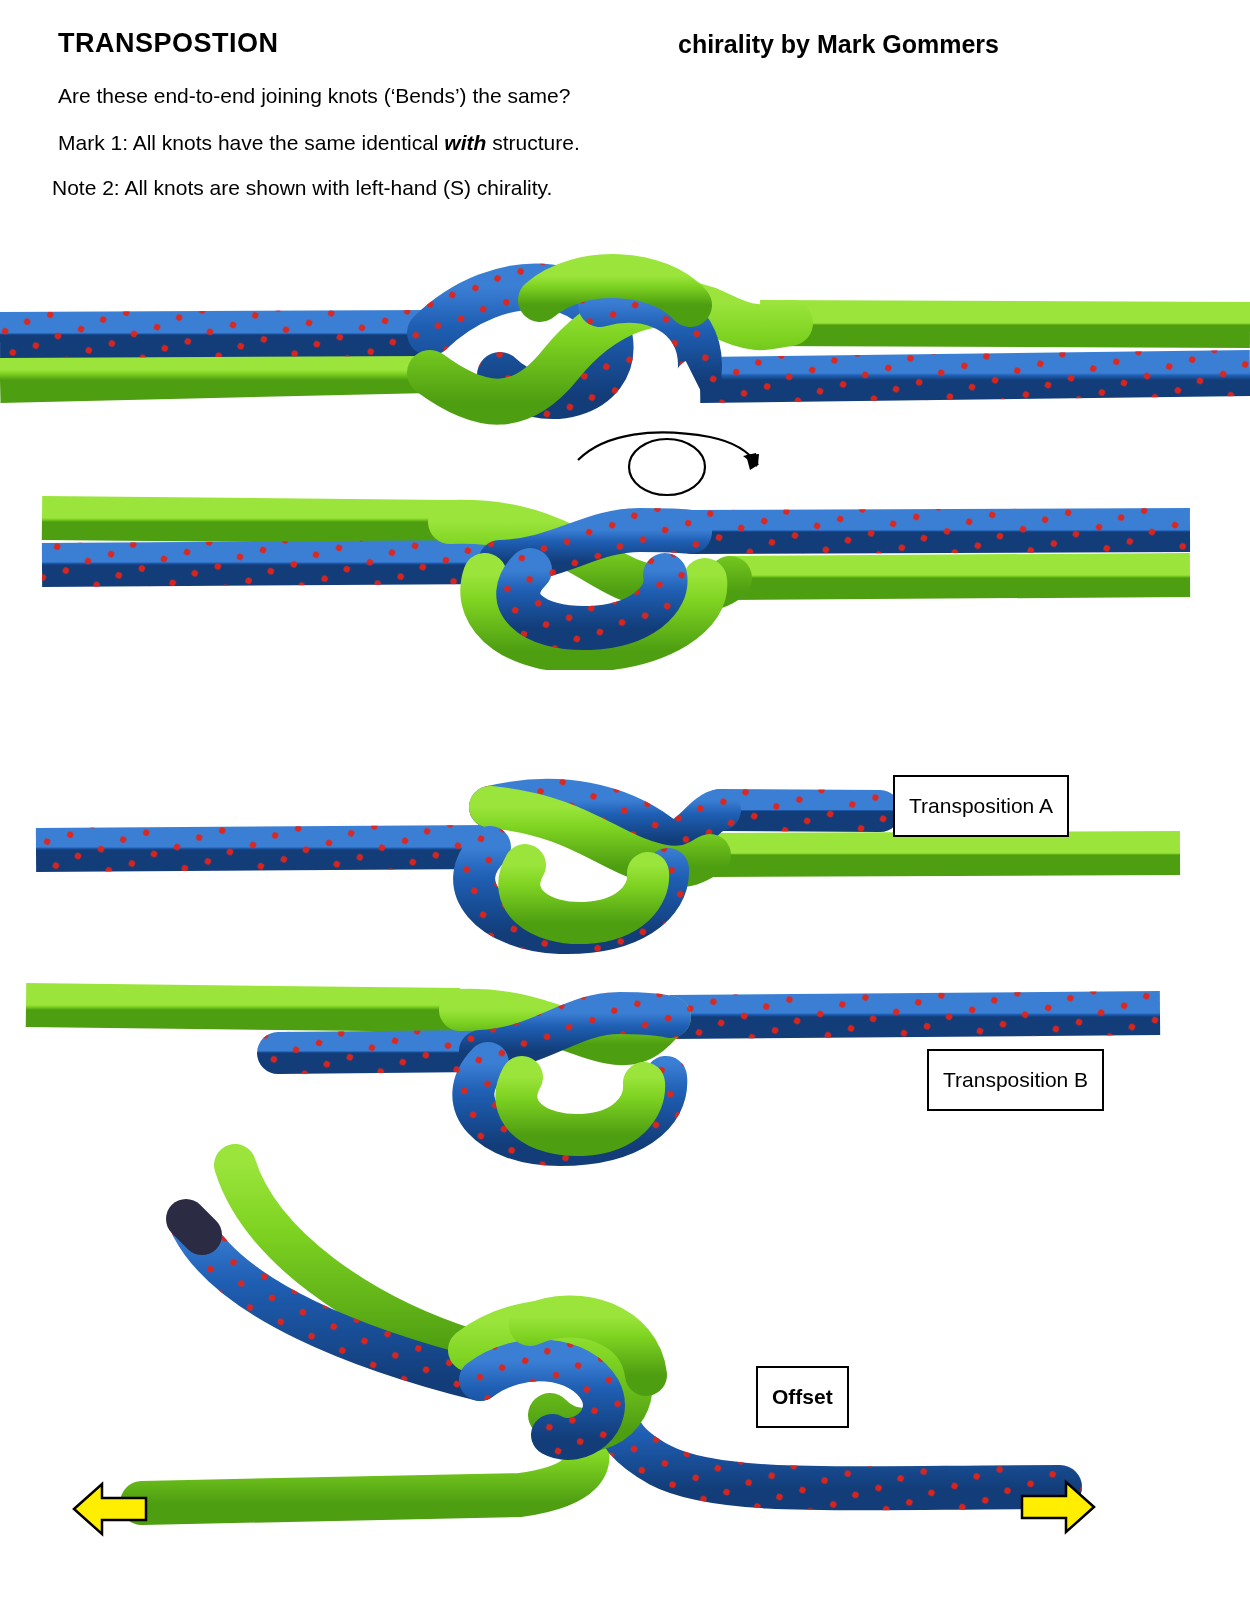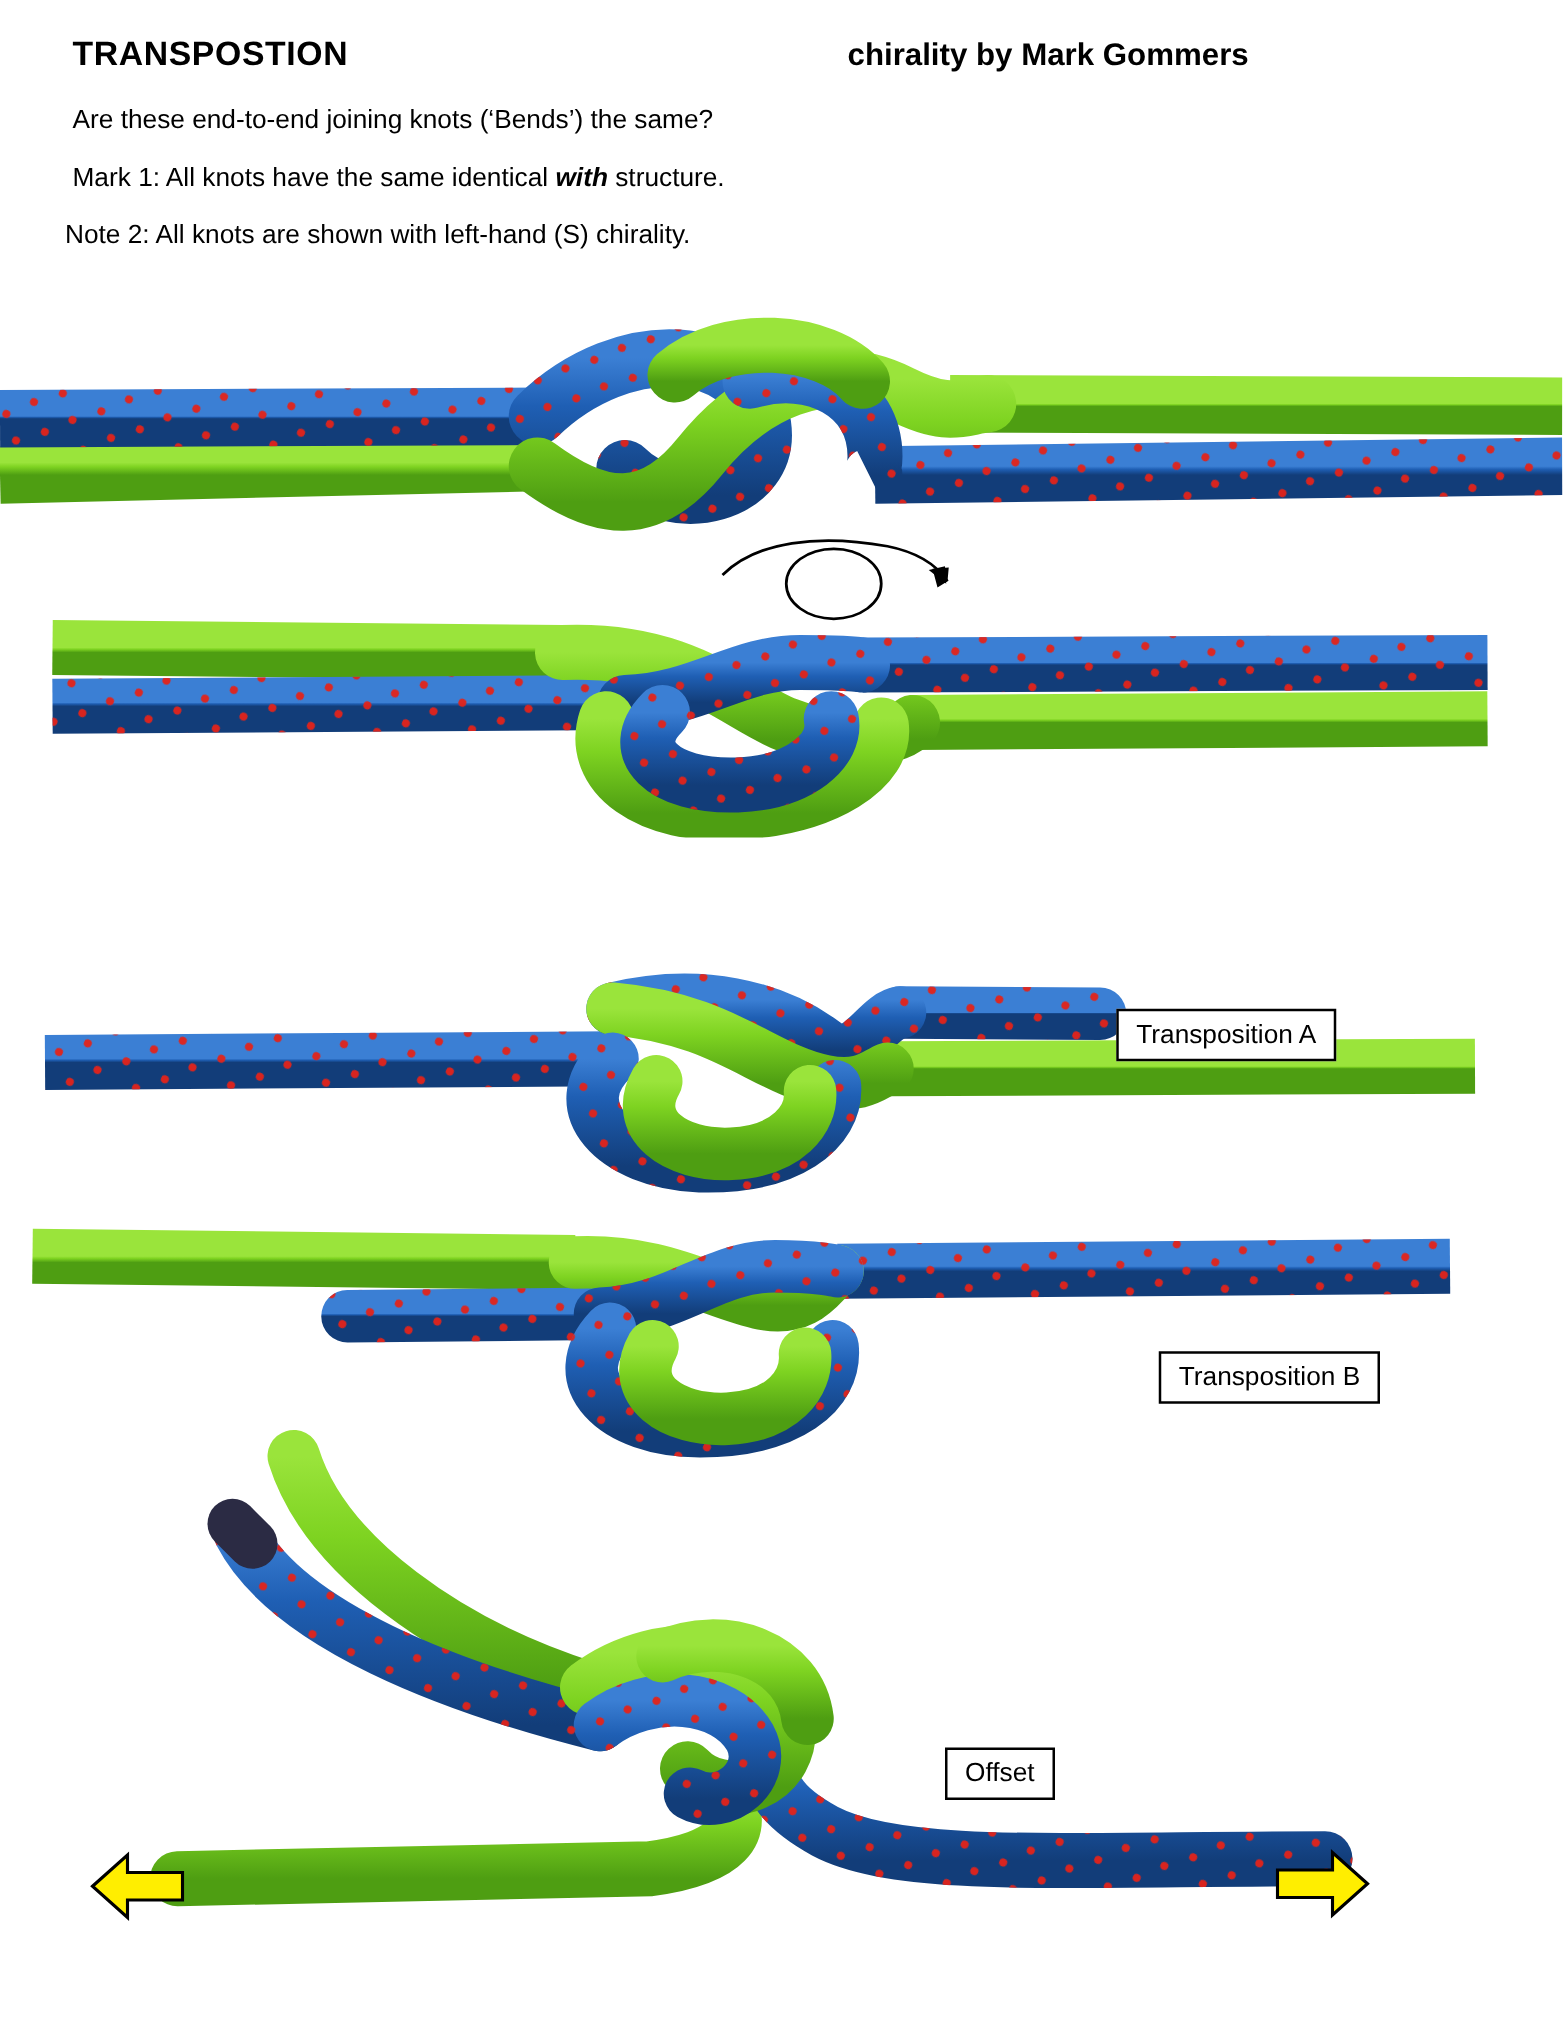--- a/index.html
+++ b/index.html
@@ -55,27 +55,26 @@
     font-weight: bold;
     font-style: italic;
   }
 
   
   .label-box {
     position: absolute;
     border: 2px solid #000;
     background: #fff;
     font-size: 21px;
-    padding: 7px 14px;
+    padding: 17px 14px;
     white-space: nowrap;
-    margin-top: 32px;
   }
   #label-a { left: 893px; top: 775px; }
   #label-b { left: 927px; top: 1049px; }
-  #label-offset { left: 756px; top: 1366px; }
+  #label-offset { left: 756px; top: 1366px; font-weight: bold; }
 
   
   .figure {
     position: absolute;
   }
   .rope-svg { display: block; }
 
   
   #rotate-arrow { left: 560px; top: 425px; }
 

